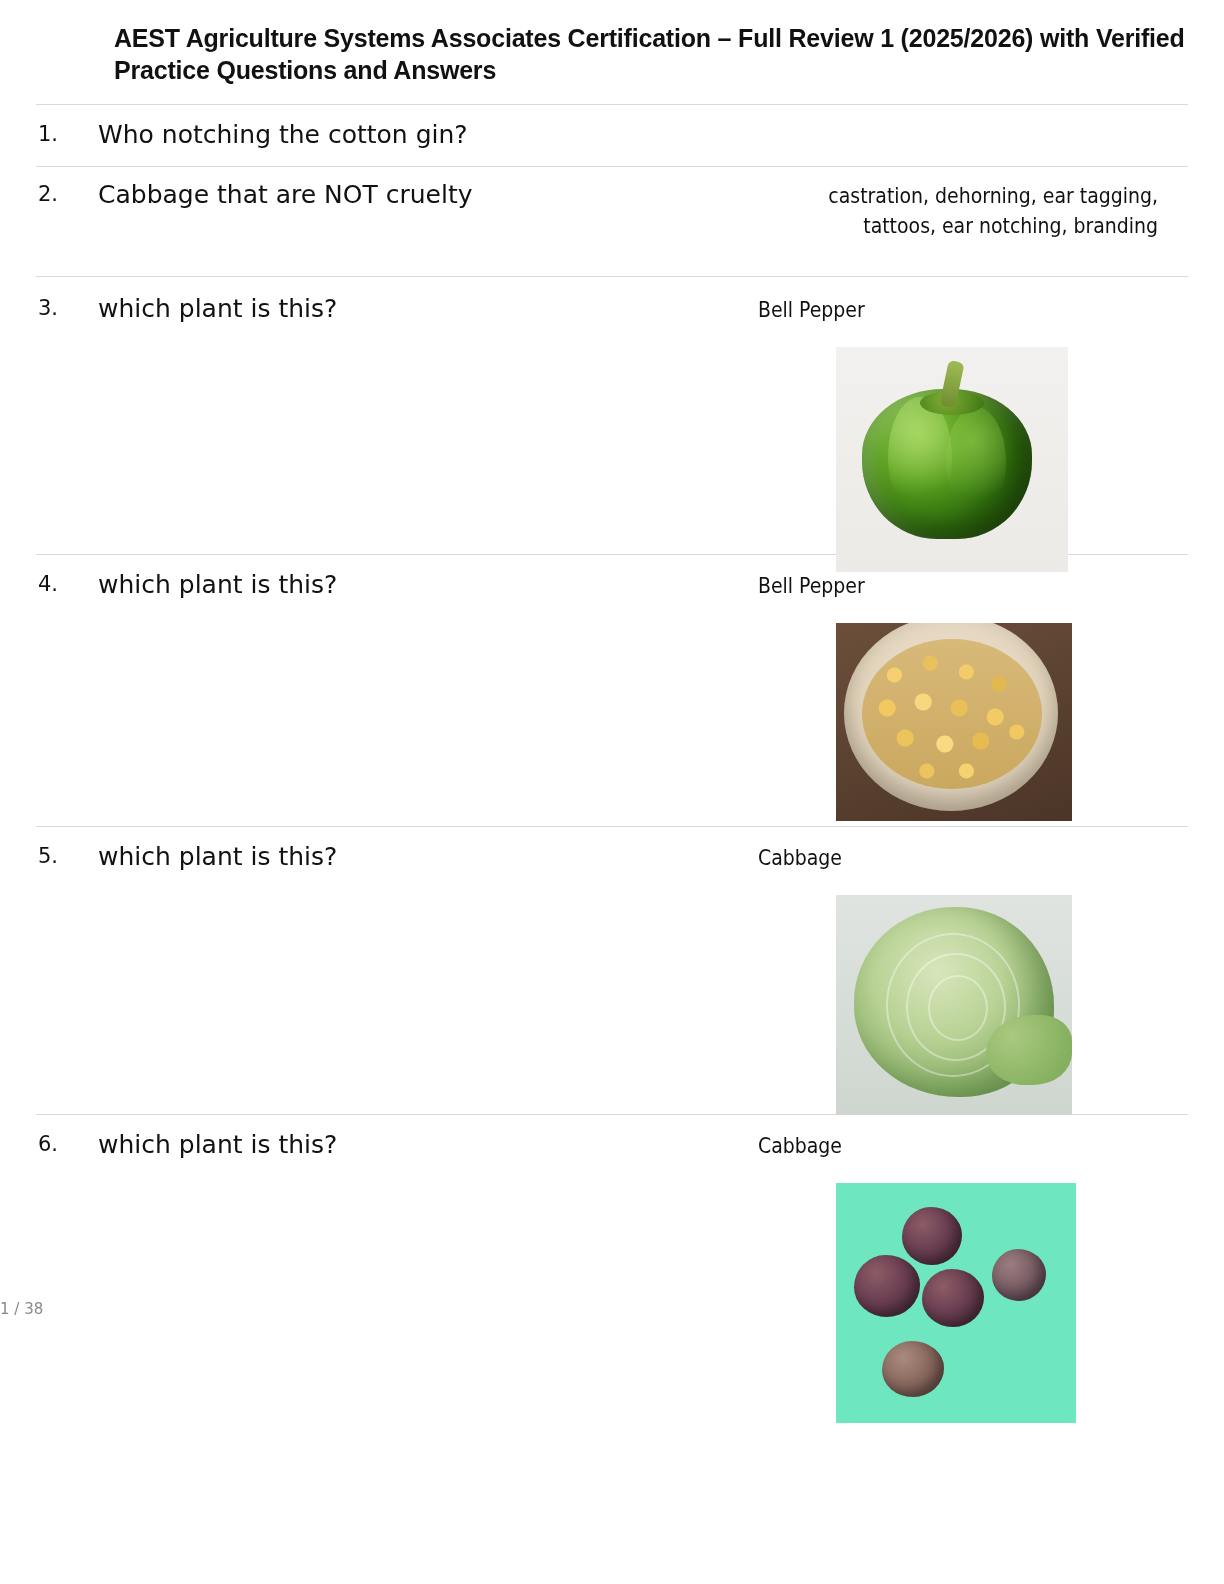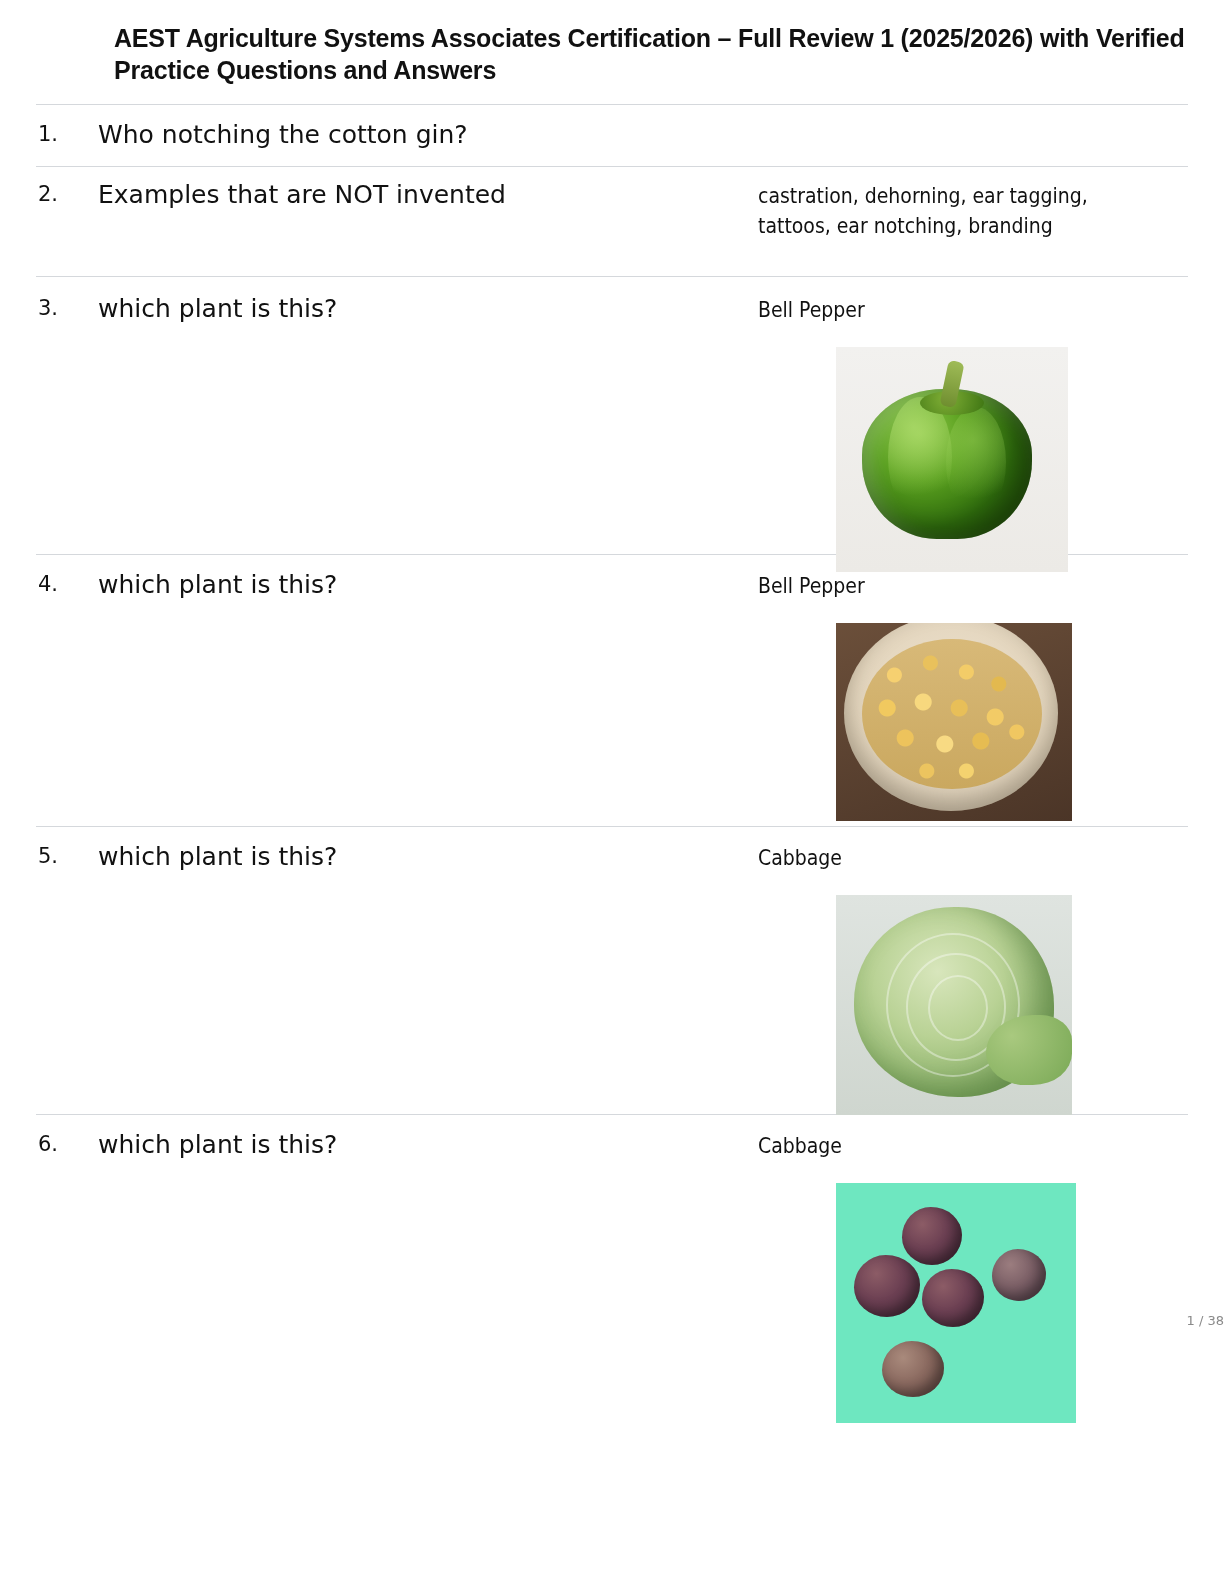--- a/index.html
+++ b/index.html
@@ -82,20 +82,21 @@
   .answer-text {
     font-family: "DejaVu Sans Condensed", "DejaVu Sans", sans-serif;
     font-size: 21px;
     line-height: 1.45;
     color: #111;
     position: relative;
     z-index: 1;
   }
   .answer-text.narrow {
     max-width: 400px;
+    text-align: right;
   }
   .thumb {
     position: absolute;
     left: 78px;
     top: 22px;
     border: 0;
     overflow: hidden;
     background: #fff;
   }
   
@@ -234,45 +235,45 @@
   .img-seedlot .s2 { left: 18px; top: 72px; width: 66px; height: 62px; }
   .img-seedlot .s3 { left: 86px; top: 86px; width: 62px; height: 58px; }
   .img-seedlot .s4 { left: 156px; top: 66px; width: 54px; height: 52px;
     background: radial-gradient(circle at 34% 30%, #9b7d7f 0%, #7b5f66 45%, #5a4450 100%); }
   .img-seedlot .s5 { left: 46px; top: 158px; width: 62px; height: 56px;
     background: radial-gradient(circle at 34% 30%, #a98a7c 0%, #8b6a60 45%, #6a4e48 100%); }
 
   .page-number {
     position: absolute;
     left: 0; right: 0;
-    bottom: 16px;
-    text-align: right;
+    bottom: 26px;
+    text-align: left;
     font-family: "DejaVu Sans", sans-serif;
-    font-size: 13px;
+    font-size: 15px;
     color: #8a8a8a;
   }
 </style>
 </head>
 <body>
 
 <div class="page">
 
   <h1 class="doc-title">AEST Agriculture Systems Associates Certification – Full Review 1 (2025/2026) with Verified Practice Questions and Answers</h1>
   <hr class="title-rule">
 
   <ul class="qa-list">
 
     <li class="qa-row row1">
       <div class="num">1.</div>
       <div class="question">Who notching the cotton gin?</div>
     </li>
 
     <li class="qa-row row2">
       <div class="num">2.</div>
-      <div class="question">Examples that are NOT invented</div>
+      <div class="question">Cabbage that are NOT cruelty</div>
       <div class="answer-col">
         <div class="answer-text narrow">castration, dehorning, ear tagging, tattoos, ear notching, branding</div>
       </div>
     </li>
 
     <li class="qa-row row3">
       <div class="num">3.</div>
       <div class="question">which plant is this?</div>
       <div class="answer-col">
         <div class="answer-text">Bell Pepper</div>

